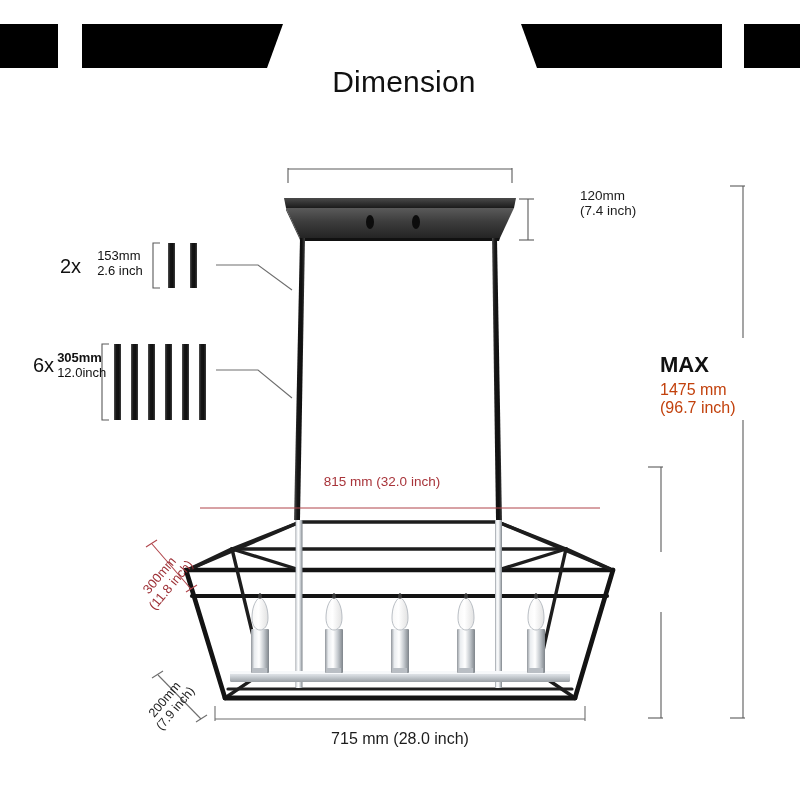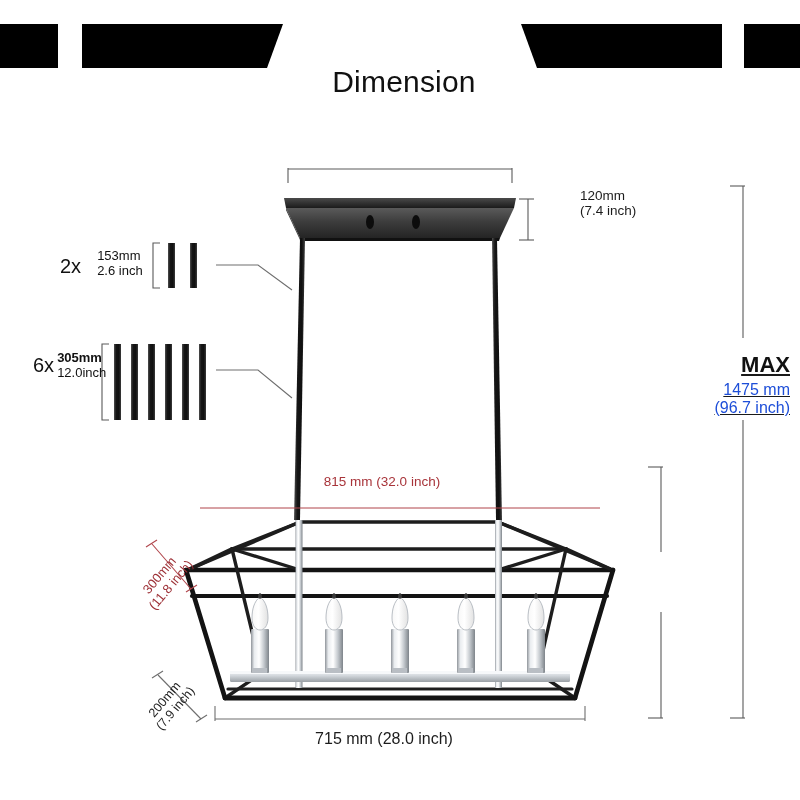--- a/index.html
+++ b/index.html
@@ -7,21 +7,21 @@
        font-family:"Liberation Sans","DejaVu Sans",sans-serif;color:#1a1a1a;}
   #stage{position:absolute;inset:0;width:800px;height:800px;}
   svg#art{position:absolute;left:0;top:0;width:800px;height:800px;}
   .lbl{position:absolute;white-space:pre;line-height:1.12;}
   .ttl{font-size:30px;letter-spacing:.2px;color:#111;}
   .dim{font-size:16px;color:#1c1c1c;}
   .dim-sm{font-size:13.5px;color:#1c1c1c;}
   .dim-red{font-size:13.5px;color:#a8343a;}
   .dim-red-b{font-size:13px;color:#9d3036;}
   .maxw{font-size:22px;font-weight:bold;color:#111;}
-  .maxv{font-size:16px;color:#1d4ed8;}
+  .maxv{font-size:16px;color:#c2410c;}
   .cnt{font-size:20px;color:#111;}
   .cnt-s{font-size:13px;color:#111;}
   .c{text-align:center;}
 </style>
 </head>
 <body>
 
 <div id="stage">
 
   <svg id="art" viewBox="0 0 800 800">
@@ -273,36 +273,36 @@
   </div>
 
   <div style="position:absolute;left:10px;top:350px;display:flex;align-items:center;gap:3px;margin-left:23px;">
     <span class="cnt">6x</span>
     <span style="display:inline-block;">
       <span class="cnt-s" style="display:block;font-weight:bold;">305mm</span>
       <span class="cnt-s" style="display:block;">12.0inch</span>
     </span>
   </div>
 
-  <div style="position:absolute;left:660px;top:352px;width:130px;text-align:right;text-decoration:underline;">
+  <div style="position:absolute;left:660px;top:352px;width:130px;text-align:left;">
     <div class="maxw" style="position:static;">MAX</div>
     <div class="maxv" style="position:static;margin-top:3px;">1475 mm</div>
     <div class="maxv" style="position:static;">(96.7 inch)</div>
   </div>
 
   <div class="lbl dim-red c" style="left:300px;top:474px;width:164px;">815 mm (32.0 inch)</div>
 
 
   <div style="position:absolute;left:110px;top:565px;width:110px;
               transform:rotate(-50deg);transform-origin:50% 50%;text-align:center;">
     <div class="dim-red-b">300mm</div>
     <div class="dim-red-b">(11.8 inch)</div>
   </div>
 
   <div style="position:absolute;left:120px;top:690px;width:100px;
               transform:rotate(-50deg);transform-origin:50% 50%;text-align:center;">
     <div class="dim-sm" style="font-size:12.5px;">200mm</div>
     <div class="dim-sm" style="font-size:12.5px;">(7.9 inch)</div>
   </div>
 
-  <div class="lbl dim c" style="left:264px;top:730px;width:240px;">715 mm (28.0 inch)</div>
+  <div class="lbl dim c" style="left:280px;top:730px;width:240px;">715 mm (28.0 inch)</div>
 
 </div>
 
 </body></html>

